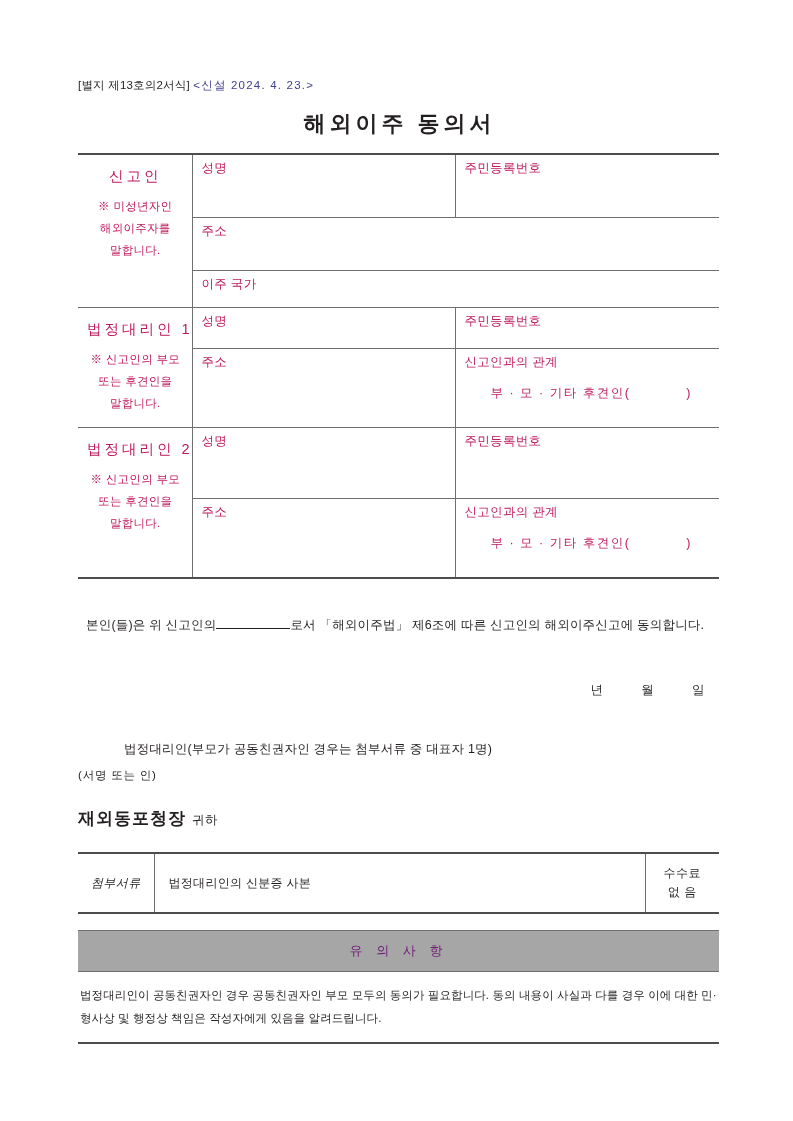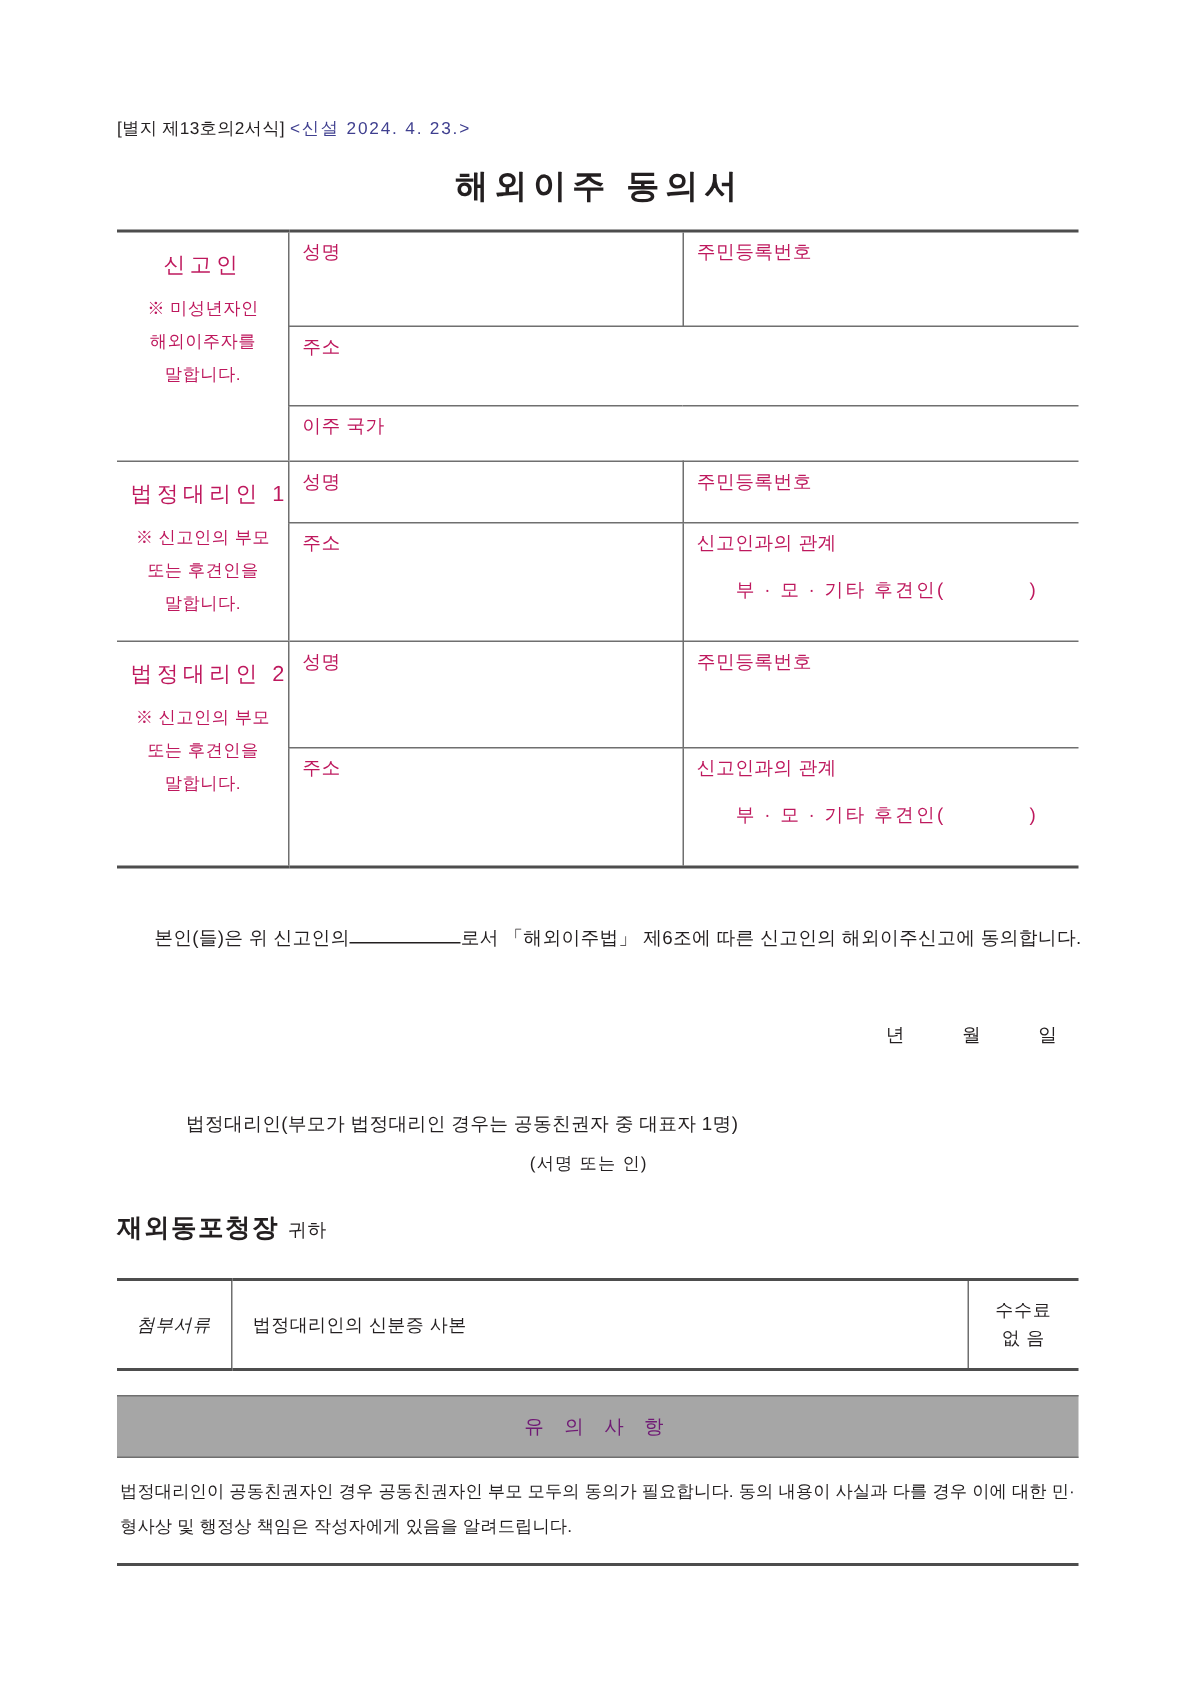--- a/index.html
+++ b/index.html
@@ -92,21 +92,20 @@
   .relline .paren {
     letter-spacing: 0;
   }
 
   
   .statement {
     margin: 36px 0 0 4px;
     font-size: 12.5px;
     letter-spacing: 0.2px;
     padding-left: 4px;
-    text-align: right;
   }
   .blank-ul {
     display: inline-block;
     width: 74px;
     border-bottom: 1px solid #231f20;
     height: 13px;
     vertical-align: baseline;
   }
   .datum {
     text-align: right;
@@ -116,21 +115,21 @@
     padding-right: 16px;
   }
   .datum span { margin-left: 34px; }
   .rep-line {
     margin-top: 42px;
     font-size: 12.5px;
     padding-left: 46px;
     letter-spacing: 0.2px;
   }
   .sign-note {
-    text-align: center;
+    text-align: left;
     font-size: 11.5px;
     margin-top: 10px;
     letter-spacing: 0.8px;
     padding-right: 14px;
   }
   .addressee {
     margin-top: 24px;
     font-size: 17px;
     font-weight: bold;
     letter-spacing: 1px;
@@ -304,21 +303,21 @@
   <div class="statement">
     <span>본인(들)은 위 신고인의</span><span class="blank-ul"></span><span>로서 「해외이주법」 제6조에 따른 신고인의 해외이주신고에 동의합니다.</span>
   </div>
 
   <div class="datum">
     <span>년</span>
     <span>월</span>
     <span>일</span>
   </div>
 
-  <div class="rep-line">법정대리인(부모가 법정대리인 경우는 공동친권자 중 대표자 1명)</div>
+  <div class="rep-line">법정대리인(부모가 공동친권자인 경우는 첨부서류 중 대표자 1명)</div>
   <div class="sign-note">(서명 또는 인)</div>
 
   <div class="addressee">
     <span>재외동포청장</span><span class="small">귀하</span>
   </div>
 
   <table class="attach">
     <colgroup>
       <col style="width:76px">
       <col style="width:491px">

